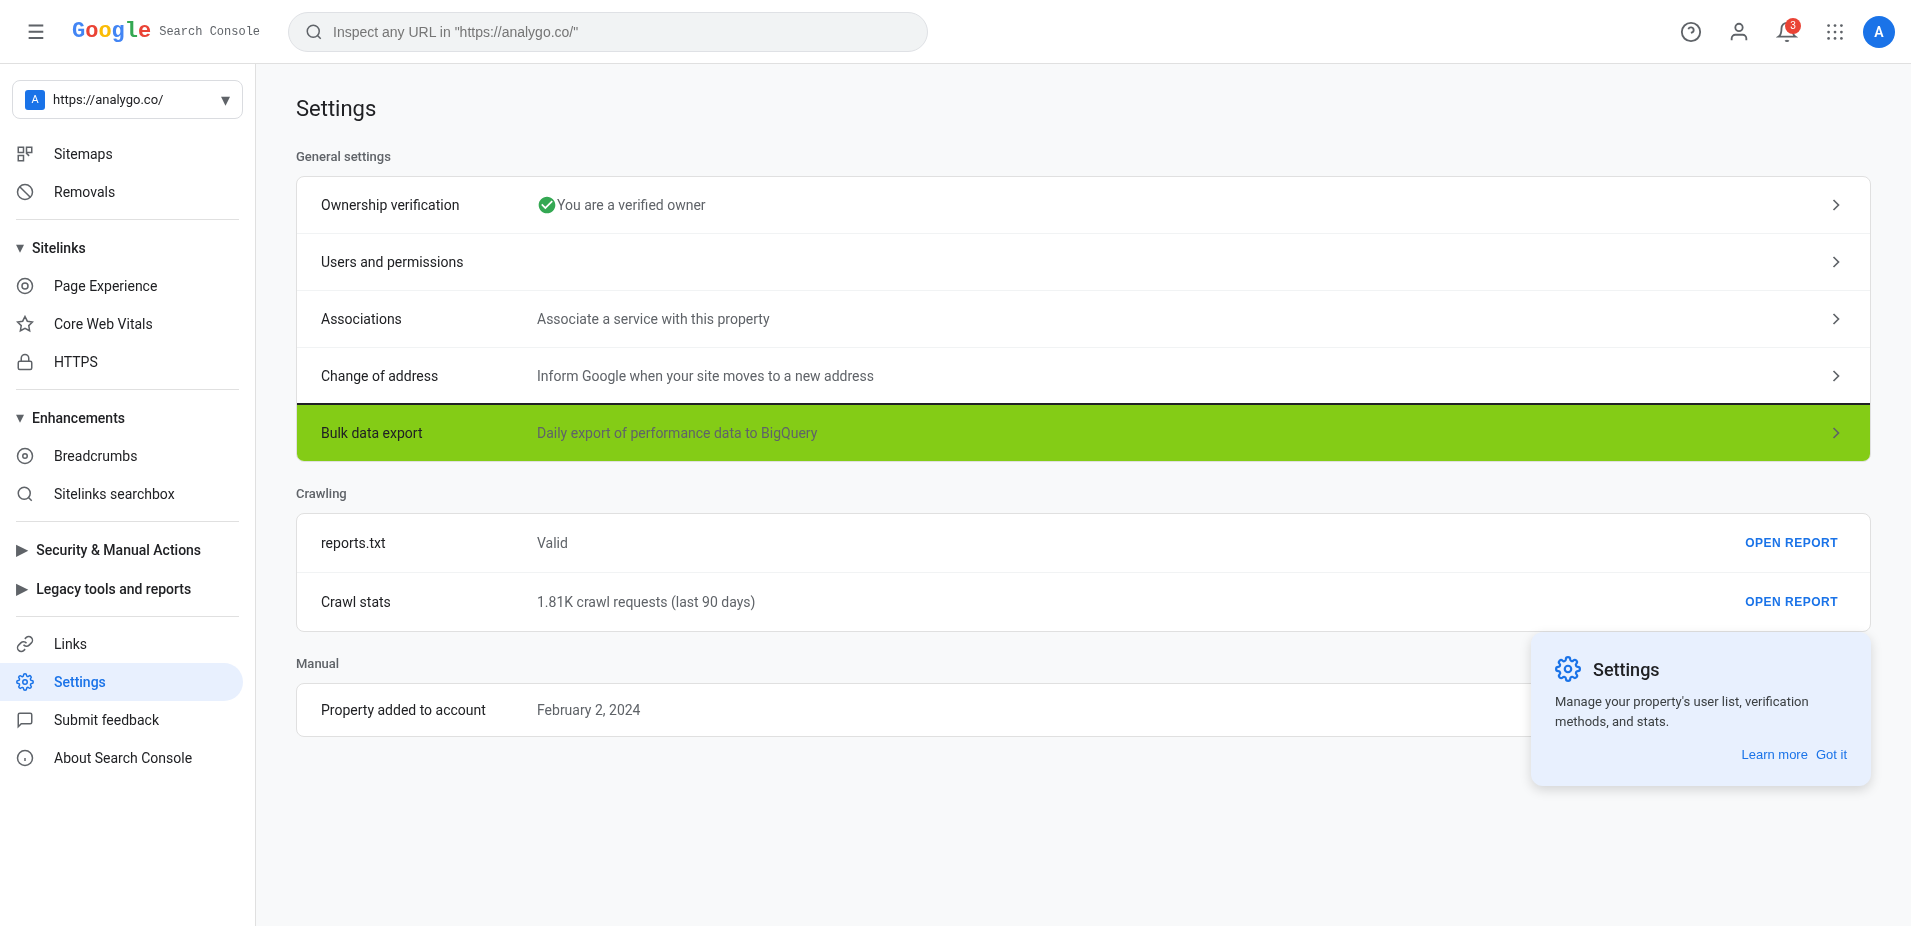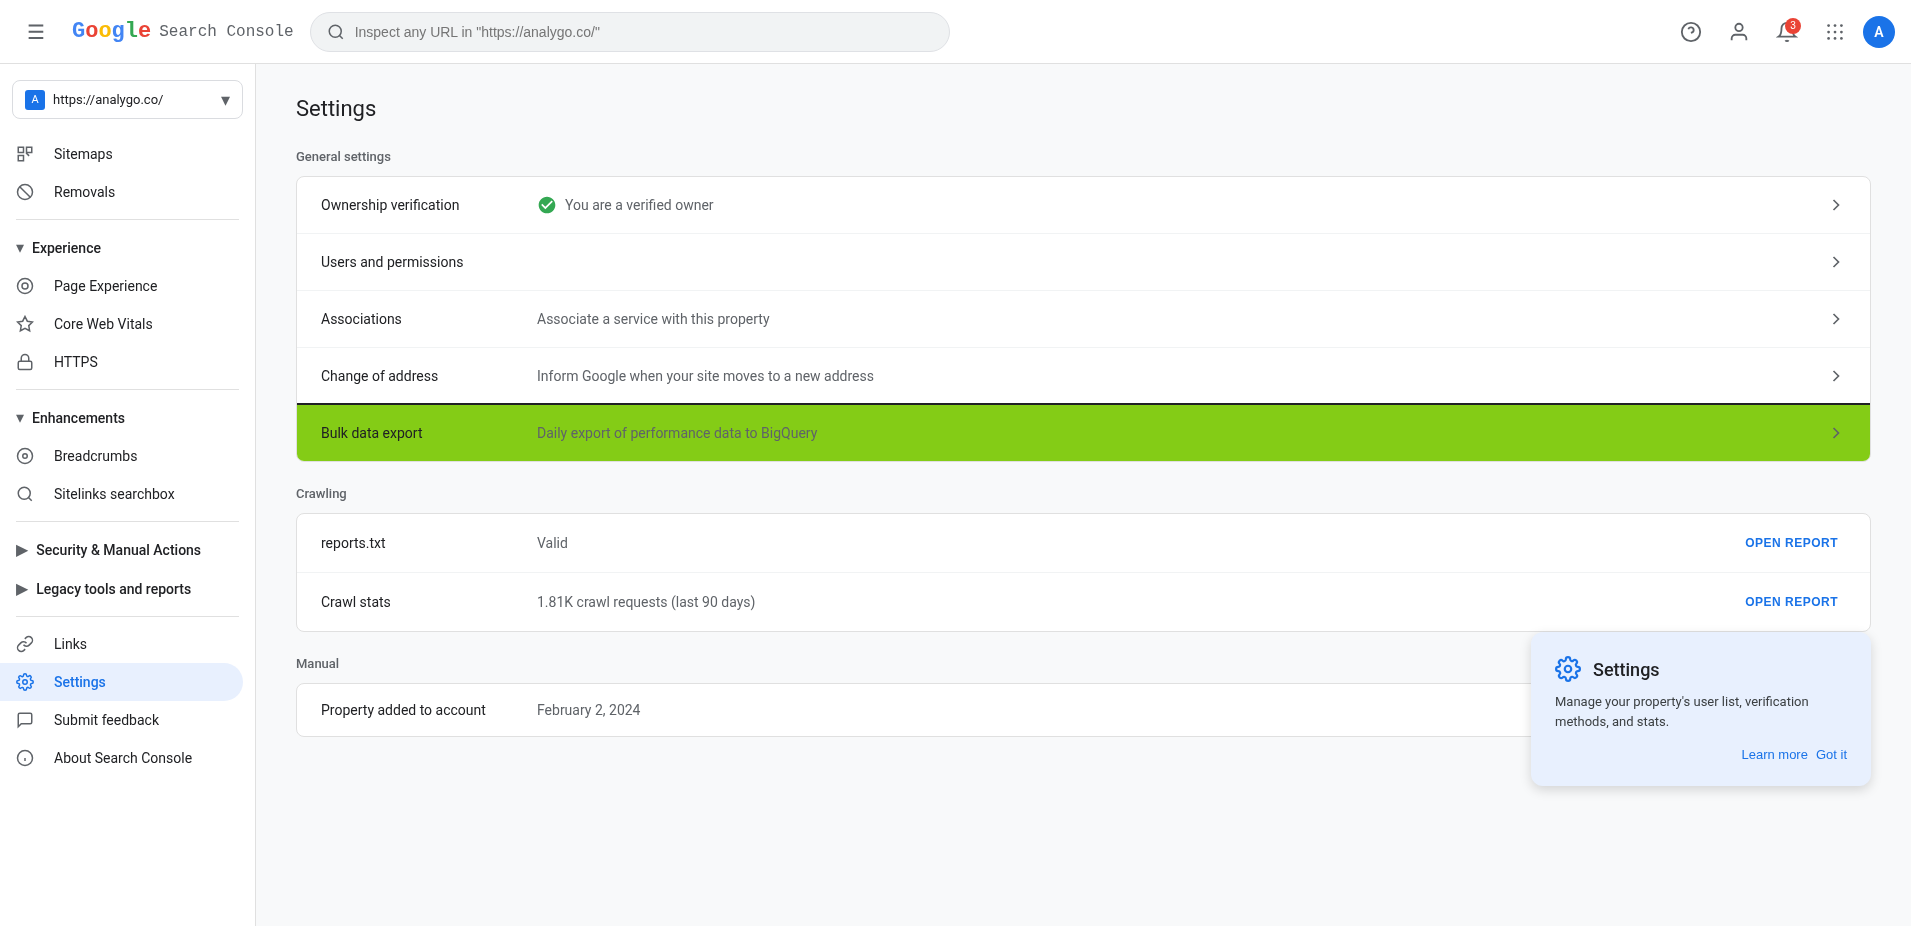--- a/index.html
+++ b/index.html
@@ -91,21 +91,21 @@
 
     .settings-row {
       display: flex; align-items: center; padding: 18px 24px;
       border-bottom: 1px solid #f1f3f4; cursor: pointer;
       gap: 16px;
     }
     .settings-row:last-child { border-bottom: none; }
     .settings-row.highlighted { background: #84cc16; outline: 2px solid #202124; }
 
     .settings-row-label { font-size: 14px; color: #202124; min-width: 200px; }
-    .settings-row-value { flex: 1; font-size: 14px; color: #5f6368; display: flex; align-items: center; gap: 8px; }
+    .settings-row-value { flex: 1; font-size: 14px; color: #5f6368; display: flex; align-items: center; gap: 0; }
     .settings-row-chevron { color: #5f6368; font-size: 20px; margin-left: auto; }
     .open-report-btn {
       margin-left: auto; font-size: 12px; font-weight: 600; color: #1a73e8;
       background: none; border: none; cursor: pointer; letter-spacing: 0.5px;
       padding: 4px 8px;
     }
 
     
     .tooltip-popup {
       position: fixed; right: 40px; bottom: 140px;
@@ -123,21 +123,21 @@
 <body>
 
 <div class="topbar">
   <button class="icon-btn">
     <span>☰</span>
   </button>
   <div class="topbar-logo">
     <span style="font-size:22px; font-weight:700;">
       <span class="g-blue">G</span><span class="g-red">o</span><span class="g-yellow">o</span><span class="g-blue">g</span><span class="g-green">l</span><span class="g-red">e</span>
     </span>
-    <span style="font-size:16px;color:#5f6368;"> Search Console</span>
+    <span style="font-size:12px;color:#5f6368;"> Search Console</span>
   </div>
   <div class="search-bar">
     <svg width="18" height="18" viewBox="0 0 24 24" fill="none" stroke="#5f6368" stroke-width="2">
       <circle cx="11" cy="11" r="8"></circle>
         <line x1="21" y1="21" x2="16.65" y2="16.65"></line>
     </svg>
     <input type="text" placeholder="Inspect any URL in &quot;https://analygo.co/&quot;" style="">
   </div>
   <div class="topbar-actions">
     <button class="icon-btn">
@@ -204,21 +204,21 @@
         <circle cx="12" cy="12" r="10"></circle>
           <line x1="4.93" y1="4.93" x2="19.07" y2="19.07"></line>
       </svg>
       <span>Removals</span>
     </div>
 
     <div class="nav-divider"></div>
 
     <div class="nav-section-header">
       <span class="chevron">▾</span>
-      <span>Experience</span>
+      <span>Sitelinks</span>
     </div>
     <div class="nav-item">
       <svg width="18" height="18" viewBox="0 0 24 24" fill="none" stroke="#5f6368" stroke-width="2">
         <circle cx="12" cy="12" r="10"></circle>
           <circle cx="12" cy="12" r="4"></circle>
       </svg>
       <span>Page Experience</span>
     </div>
     <div class="nav-item">
       <svg width="18" height="18" viewBox="0 0 24 24" fill="none" stroke="#5f6368" stroke-width="2">

